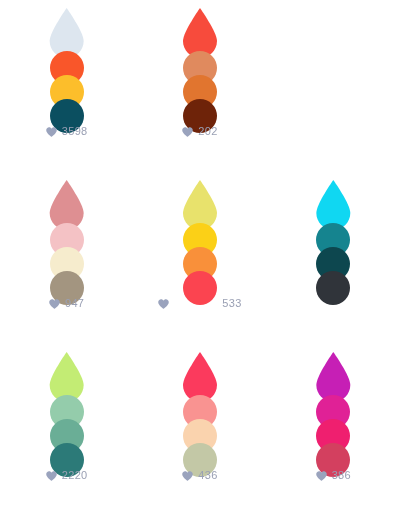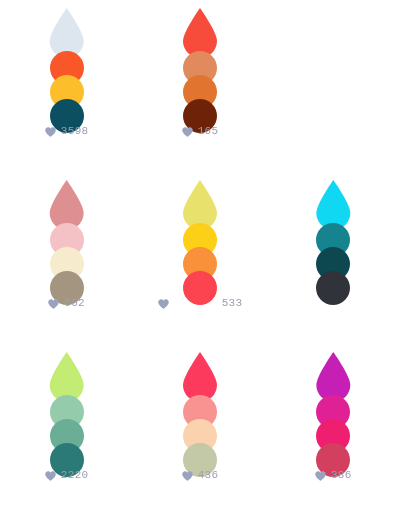--- a/index.html
+++ b/index.html
@@ -85,21 +85,21 @@
   }
 
   .heart-icon {
     width: 11px;
     height: 10px;
     display: block;
     flex: 0 0 auto;
   }
 
   .likes-count {
-    font-family: Liberation Mono, monospace;
+    font-family: Liberation Sans, sans-serif;
     font-size: 11px;
     letter-spacing: 0.3px;
     color: #9aa0b4;
     line-height: 1;
   }
 </style>
 </head>
 <body>
 
 <div class="gallery">
@@ -127,39 +127,39 @@
           <div class="swatch swatch-circle s1" style="background: rgb(224, 138, 94);"></div>
           <div class="swatch swatch-circle s2" style="background: rgb(225, 117, 47);"></div>
           <div class="swatch swatch-circle s3" style="background: rgb(110, 35, 9);"></div>
         </div>
         <div class="likes">
           <span style="display: block; line-height: 0;">
             <svg class="heart-icon" viewBox="0 0 24 22" xmlns="http://www.w3.org/2000/svg" aria-hidden="true">
               <path fill="#9aa3bd" d="M12 21.6 C12 21.6 0.4 14.2 0.4 7.2 C0.4 3.3 3.2 0.4 6.7 0.4 C9.1 0.4 11 1.7 12 3.6 C13 1.7 14.9 0.4 17.3 0.4 C20.8 0.4 23.6 3.3 23.6 7.2 C23.6 14.2 12 21.6 12 21.6 Z"></path>
             </svg>
           </span>
-          <span class="likes-count" style="color: rgb(154, 160, 180);">165</span>
+          <span class="likes-count" style="color: rgb(154, 160, 180);">202</span>
         </div>
       </div>
     </div>
     <div class="palette-row">
       <div class="palette-card">
         <div class="drop-stack">
           <div class="swatch swatch-drop" style="background: rgb(222, 143, 146);"></div>
           <div class="swatch swatch-circle s1" style="background: rgb(244, 194, 197);"></div>
           <div class="swatch swatch-circle s2" style="background: rgb(246, 236, 205);"></div>
           <div class="swatch swatch-circle s3" style="background: rgb(163, 149, 128);"></div>
         </div>
         <div class="likes">
           <span style="display: block; line-height: 0;">
             <svg class="heart-icon" viewBox="0 0 24 22" xmlns="http://www.w3.org/2000/svg" aria-hidden="true">
               <path fill="#9aa3bd" d="M12 21.6 C12 21.6 0.4 14.2 0.4 7.2 C0.4 3.3 3.2 0.4 6.7 0.4 C9.1 0.4 11 1.7 12 3.6 C13 1.7 14.9 0.4 17.3 0.4 C20.8 0.4 23.6 3.3 23.6 7.2 C23.6 14.2 12 21.6 12 21.6 Z"></path>
             </svg>
           </span>
-          <span class="likes-count" style="color: rgb(154, 160, 180);">662</span>
+          <span class="likes-count" style="color: rgb(154, 160, 180);">947</span>
         </div>
       </div>
       <div class="palette-card">
         <div class="drop-stack">
           <div class="swatch swatch-drop" style="background: rgb(232, 226, 108);"></div>
           <div class="swatch swatch-circle s1" style="background: rgb(251, 208, 23);"></div>
           <div class="swatch swatch-circle s2" style="background: rgb(249, 144, 58);"></div>
           <div class="swatch swatch-circle s3" style="background: rgb(251, 68, 80);"></div>
         </div>
         <div class="likes">

